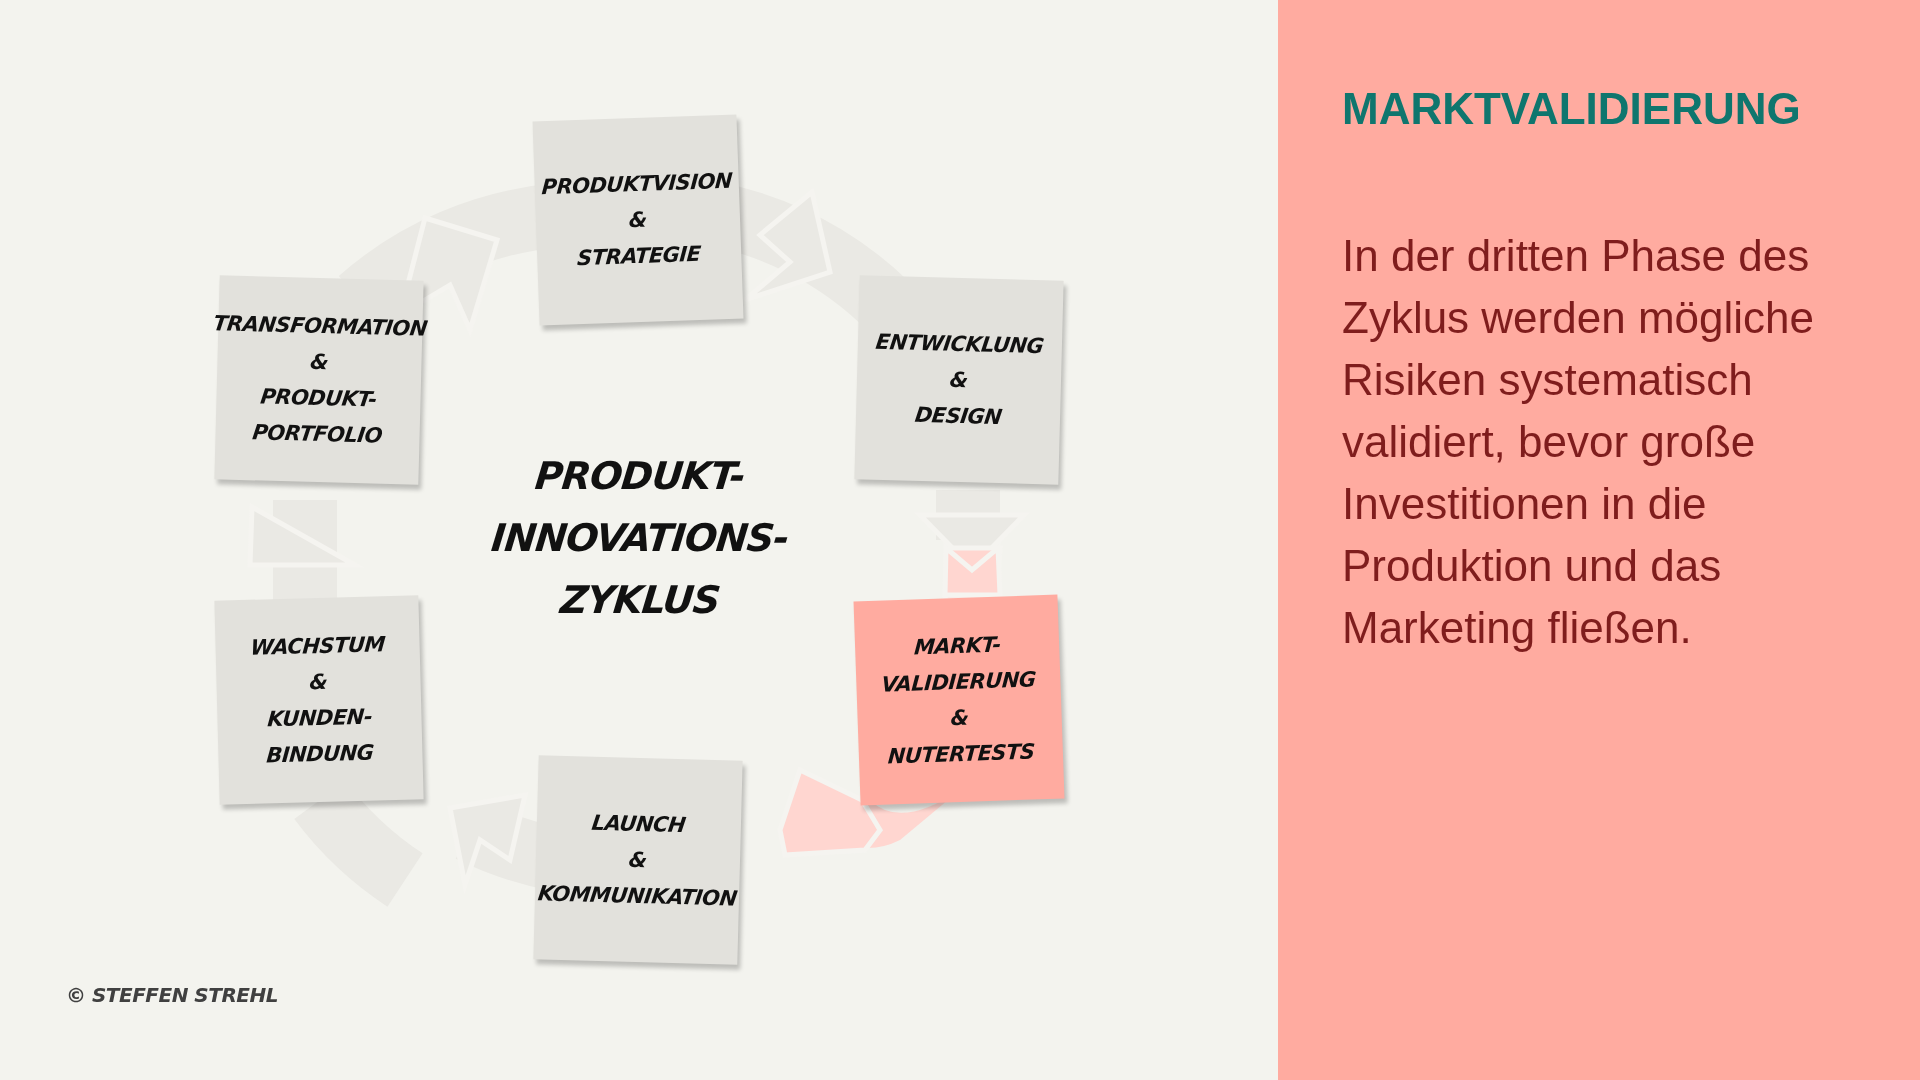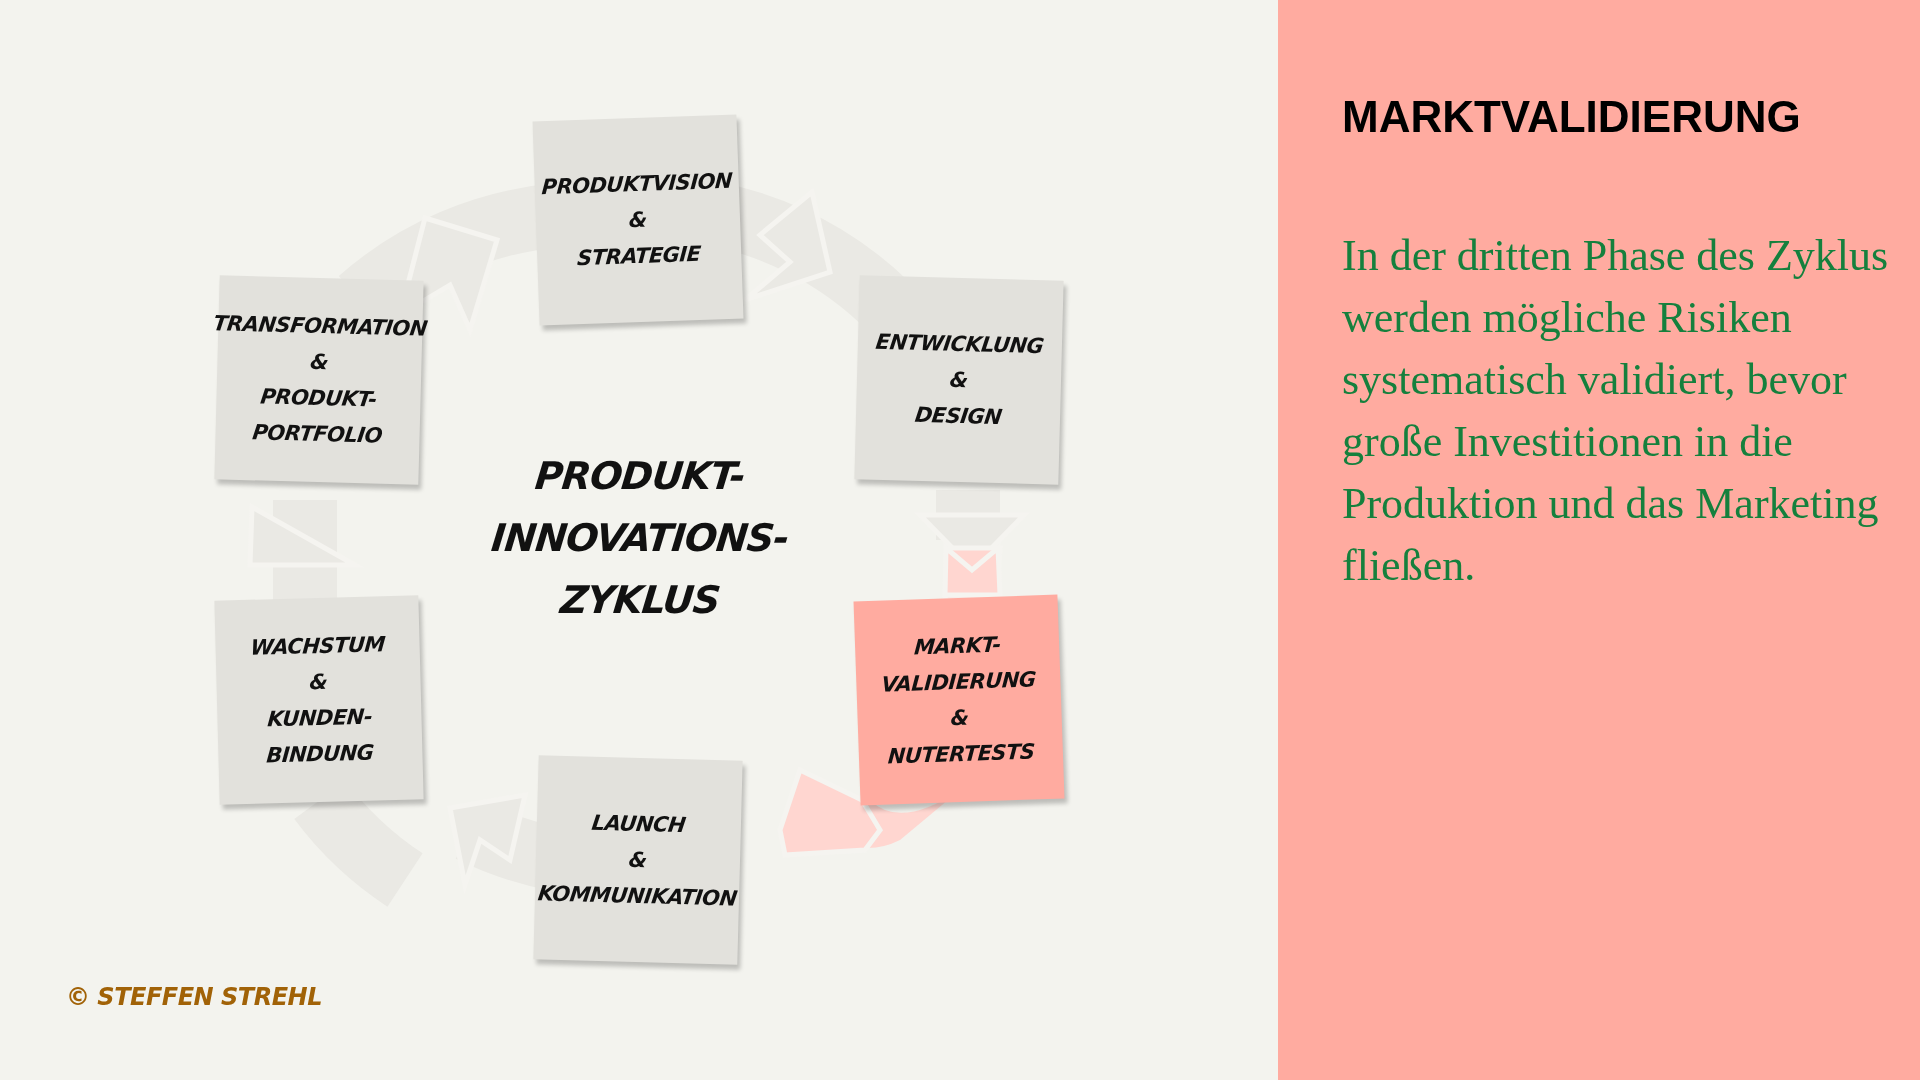--- a/index.html
+++ b/index.html
@@ -5,24 +5,24 @@
   html, body { margin:0; padding:0; }
   body { width:1920px; height:1080px; overflow:hidden; position:relative; background:#f3f3ee; font-family:"Liberation Sans", sans-serif; }
   .left { position:absolute; left:0; top:0; width:1278px; height:1080px; background:#f3f3ee; }
   .right { position:absolute; left:1278px; top:0; width:642px; height:1080px; background:#ffaba0; }
   .ring { position:absolute; left:0; top:0; width:1278px; height:1080px; }
   .note { position:absolute; width:204px; height:204px; background:#e2e1dc; box-shadow: 3px 5px 4px rgba(0,0,0,0.22); display:flex; flex-direction:column; align-items:center; justify-content:center; text-align:center; }
   .note.active { background:#ffaba0; }
   .note span { display:block; font-family:"DejaVu Sans", sans-serif; font-style:italic; font-weight:bold; font-size:21px; letter-spacing:-0.5px; color:#111; line-height:36px; transform:skewX(-6deg); }
   .center-title { position:absolute; left:470px; top:445px; width:340px; text-align:center; }
   .center-title span { display:block; font-family:"DejaVu Sans", sans-serif; font-style:italic; font-weight:bold; font-size:38px; letter-spacing:-1px; color:#111; line-height:62px; transform:skewX(-6deg); }
-  .copyright { position:absolute; left:66px; top:983px; font-family:"DejaVu Sans", sans-serif; font-style:italic; font-weight:bold; font-size:24px; letter-spacing:-0.5px; color:#a16207; }
-  .panel-title { position:absolute; left:1342px; top:86px; width:560px; font-family:"Liberation Sans", sans-serif; font-weight:bold; font-size:44px; line-height:62px; color:#000000; }
+  .copyright { position:absolute; left:66px; top:983px; font-family:"DejaVu Sans", sans-serif; font-style:italic; font-weight:bold; font-size:20px; letter-spacing:-0.5px; color:#404040; }
+  .panel-title { position:absolute; left:1342px; top:78px; width:560px; font-family:"Liberation Sans", sans-serif; font-weight:bold; font-size:44px; line-height:62px; color:#0f766e; }
   .panel-title span { display:block; }
-  .panel-body { position:absolute; left:1342px; top:225px; width:560px; font-family:Liberation Serif, serif; font-size:44px; line-height:62px; color:#15803d; }
+  .panel-body { position:absolute; left:1342px; top:225px; width:560px; font-family:Liberation Sans, sans-serif; font-size:44px; line-height:62px; color:#7f1d1d; }
 </style>
 </head>
 <body>
 
 <div class="left">
   <svg class="ring" viewBox="0 0 1278 1080">
 
     <g fill="none" stroke="#eae9e4" stroke-width="64">
       <path d="M 360 300 A 340 330 0 0 1 560 215"></path>
       <path d="M 720 215 A 340 330 0 0 1 910 330"></path>

